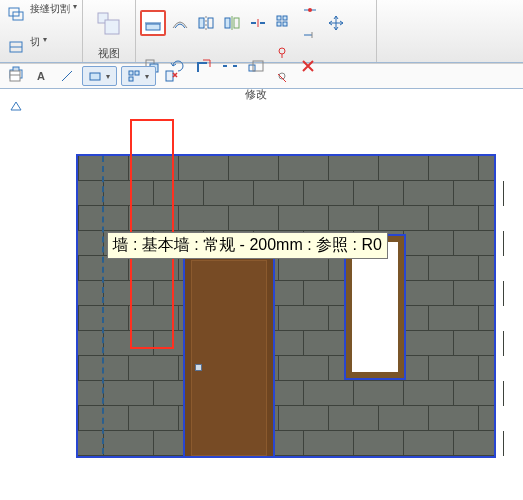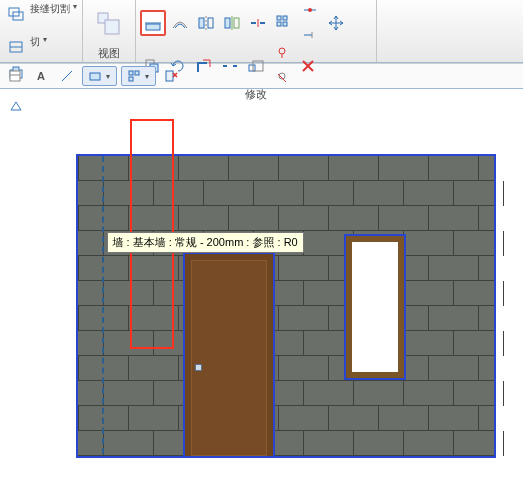--- a/index.html
+++ b/index.html
@@ -20,21 +20,21 @@
   .canvas{position:relative;width:480px;height:380px;margin:30px auto 0}
   .wall{position:absolute;left:54px;top:35px;width:416px;height:300px;background:#6a6f69;border:2px solid #2846d2}
   .brick-h{position:absolute;left:0;right:0;height:1px;background:#3d423c}
   .brick-v{position:absolute;top:0;width:1px;height:25px;background:#3d423c}
   .door{position:absolute;left:105px;bottom:0;width:88px;height:202px;background:#6e4521;border:2px solid #2846d2;border-bottom:none}
   .door::before{content:"";position:absolute;inset:6px 6px 0 6px;border:1px solid #8b5a2e;background:#774b25}
   .knob{position:absolute;left:10px;top:110px;width:5px;height:5px;background:#d0dce8;border:1px solid #5a7090}
   .window{position:absolute;right:90px;top:80px;width:46px;height:130px;background:#fff;border:6px solid #7a5528;outline:2px solid #2846d2}
   .dash{position:absolute;left:80px;top:37px;width:0;height:298px;border-left:2px dashed #2a5f8f}
   .redbox{position:absolute;left:108px;top:0;width:40px;height:226px;border:2px solid #ff3020}
-  .tooltip{position:absolute;left:85px;top:113px;background:#ffffe1;border:1px solid #777;padding:2px 5px;font-size:11px;white-space:nowrap;z-index:5}
+  .tooltip{position:absolute;left:85px;top:113px;background:#ffffe1;border:1px solid #777;padding:2px 5px;font-size:16px;white-space:nowrap;z-index:5}
   .drop{font-size:8px;color:#555;margin-left:1px}
 </style>
 </head>
 <body>
 
 <div class="ribbon">
   <div class="panels">
 
     <div class="panel" style="width:74px">
       <div class="panel-icons">

